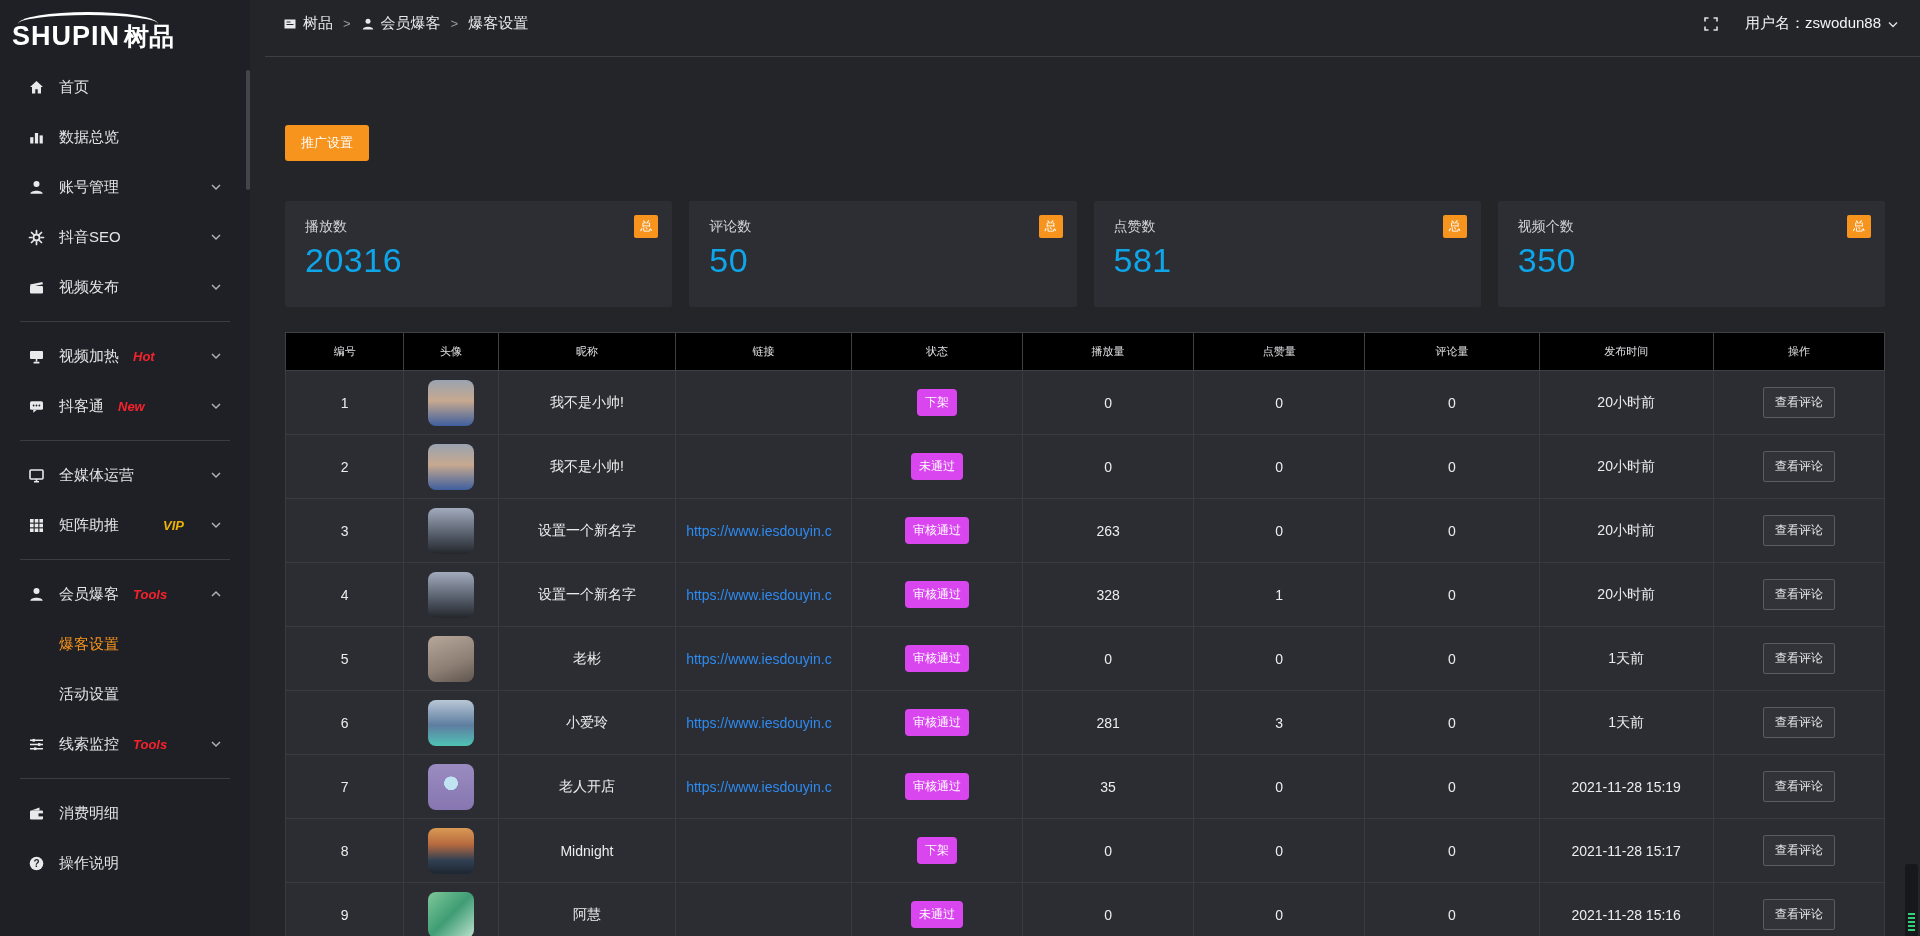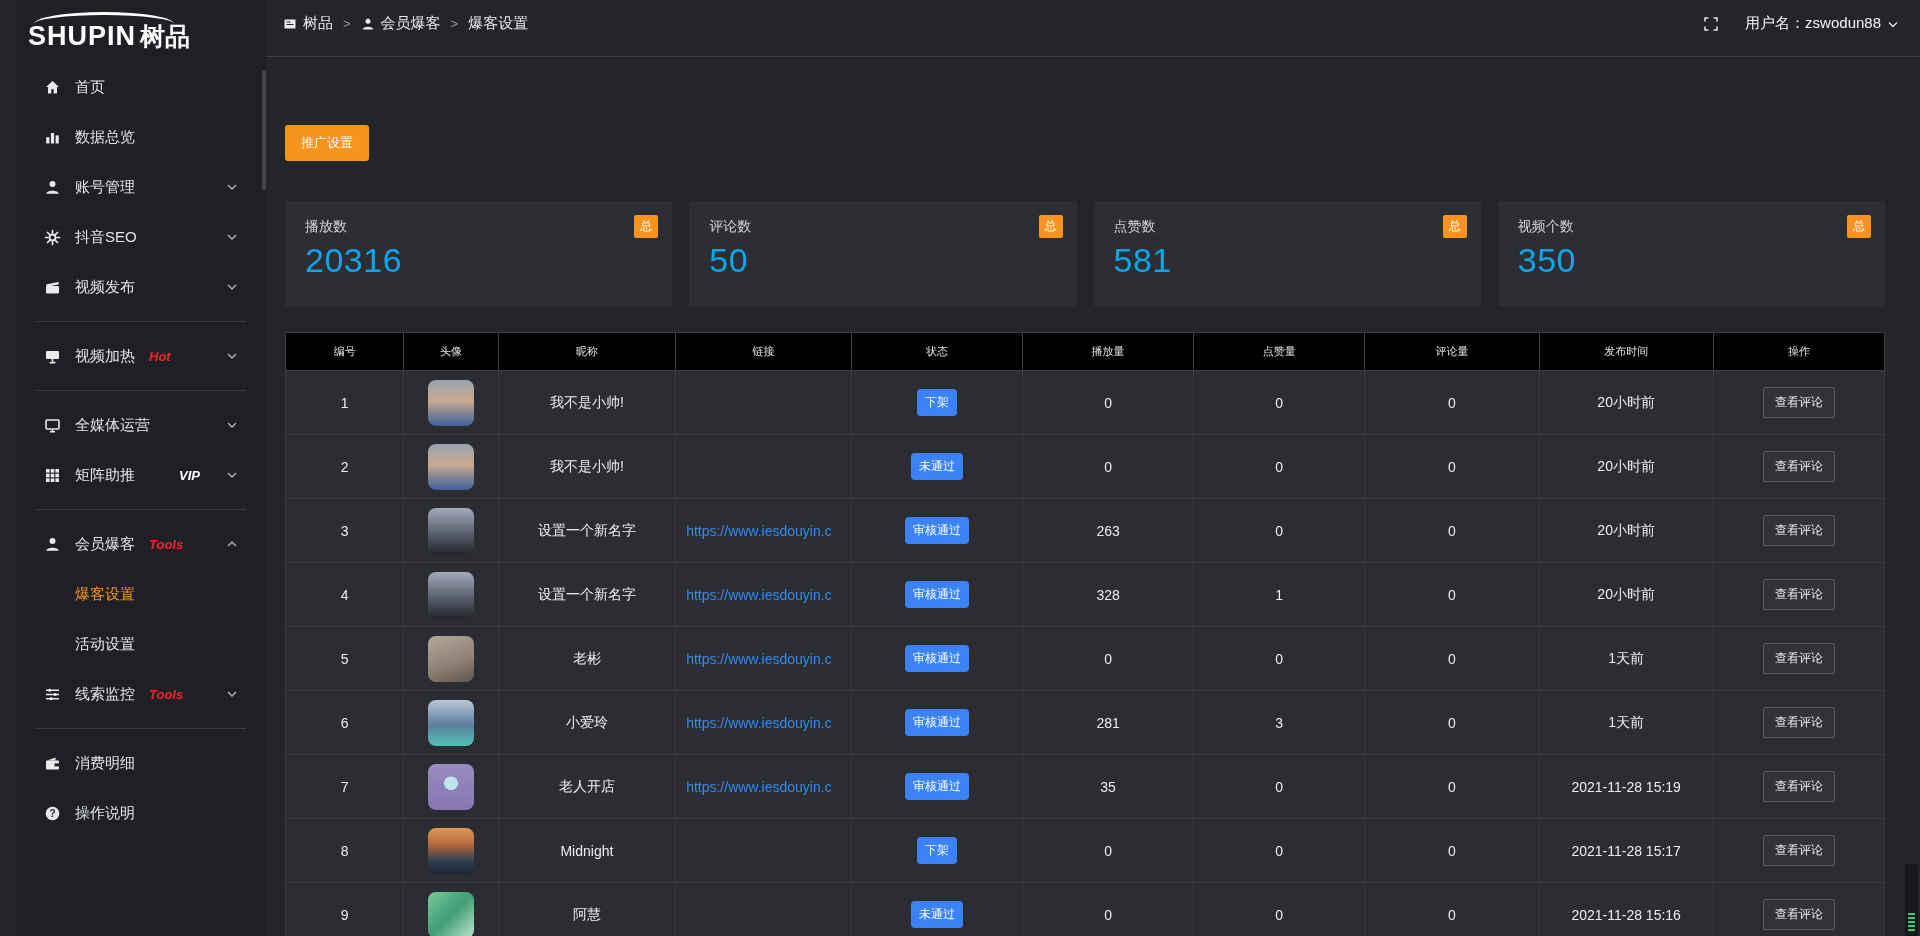--- a/index.html
+++ b/index.html
@@ -1,33 +1,33 @@
 <!DOCTYPE html>
 <html><head>
 <meta charset="utf-8">
 <style>
   * { margin:0; padding:0; box-sizing:border-box; }
   html,body { width:1920px; height:936px; overflow:hidden; background:#232529;
               font-family:"Liberation Sans","DejaVu Sans",sans-serif; }
   .app { position:relative; width:1920px; height:936px; background:#232529; color:#e8e9eb; }
 
   
-  .sidebar { position:absolute; left:16px; top:0; width:250px; height:936px; background:#1e2025; z-index:5;text-align:right; }
+  .sidebar { position:absolute; left:0; top:0; width:250px; height:936px; background:#1e2025; z-index:5;text-align:right; }
   .logo { height:62px; display:flex; align-items:center; padding-left:12px; }
   .logo-inner { position:relative; padding-top:10px; }
   .logo-arc { position:absolute; left:6px; top:2px; width:140px; height:12px;
               border-top:3px solid #fff; border-radius:50% 50% 0 0 / 100% 100% 0 0; }
   .logo-en { font-size:27px; font-weight:800; letter-spacing:1px; color:#fff; }
   .logo-cn { font-size:25px; font-weight:700; color:#fff; margin-left:4px; }
   .s-item { position:relative; height:50px; display:flex; align-items:center; padding-left:28px; cursor:pointer; }
   .s-icon { width:17px; height:17px; display:inline-flex; margin-right:14px; flex:none; }
   .s-label { font-size:15px; color:#e3e4e6; }
   .s-badge { font-size:13px; font-weight:700; font-style:italic; margin-left:14px; }
   .s-badge.red { color:#f5222d; }
-  .s-badge.gold { color:#ffffff;margin-left:44px; }
+  .s-badge.gold { color:#eab308;margin-left:44px; }
   .s-chev { position:absolute; right:28px; top:21px; width:12px; height:8px; }
   .s-divider { height:1px; background:#3a3c41; margin:9px 20px; }
   .s-sub { height:50px; display:flex; align-items:center; padding-left:59px; font-size:15px; color:#e3e4e6; cursor:pointer; }
   .s-sub.active { color:#f7941e; }
   .side-scroll { position:absolute; right:0; top:70px; width:4px; height:120px; background:#43454b; border-radius:2px; }
 
   
   .topbar { position:absolute; left:250px; top:0; right:0; height:57px; }
   .topbar-line { position:absolute; left:15px; right:0; bottom:0; height:1px; background:#3d3f45; }
   .crumbs { position:absolute; left:33px; top:0; height:47px; display:flex; align-items:center; gap:10px; }
@@ -51,21 +51,21 @@
                 padding:3px 6px; border-radius:2px; }
 
   
   table { width:100%; margin-top:25px; border-collapse:collapse; table-layout:fixed; }
   th { height:38px; background:#000000; border:1px solid #3e4046; font-size:11px; font-weight:400;
        color:#e0e1e4; text-align:center; }
   td { height:64px; background:#2b2d33; border:1px solid #393b41; font-size:14px; color:#eceded;
        text-align:center; overflow:hidden; white-space:nowrap; }
   td.link-cell { text-align:left; padding-left:10px; }
   a.vlink { color:#2e8bf0; text-decoration:none; font-size:14px; cursor:pointer; }
-  .status-badge { display:inline-block; background:#3b82f6; color:#fff; font-size:12px; padding:5px 8px;
+  .status-badge { display:inline-block; background:#d946ef; color:#fff; font-size:12px; padding:5px 8px;
                   border-radius:4px; }
   .view-btn { display:inline-block; background:rgba(255,255,255,0.03); border:1px solid #5a5c62; color:#e8e9ea;
               font-size:12px; padding:6px 11px; border-radius:2px; cursor:pointer; }
   .avatar { width:46px; height:46px; border-radius:8px; margin:0 auto; }
   .av-1,.av-2 { background:linear-gradient(180deg,#9aa3b0 0%,#c7a98f 45%,#3f5f9e 100%); }
   .av-3,.av-4 { background:linear-gradient(180deg,#a2abbc 0%,#59616e 55%,#23262c 100%); }
   .av-5 { background:linear-gradient(160deg,#b7a79b 0%,#8d7f74 60%,#5f564e 100%); }
   .av-6 { background:linear-gradient(180deg,#b9c7d6 0%,#5e7da0 55%,#4fc3b4 100%); }
   .av-7 { background:radial-gradient(circle at 50% 42%, #bfe3f0 0 19%, rgba(0,0,0,0) 20%),
                      linear-gradient(180deg,#9a8bc0,#8776b1); }
@@ -170,20 +170,38 @@
       </span>
       <span class="s-label">视频加热</span>
       <span class="s-badge red">Hot</span>
       <span class="s-chev">
         <svg width="12" height="8" viewBox="0 0 12 8">
             <polyline points="2,2 6,6 10,2" fill="none" stroke="#aeb0b4" stroke-width="1.5"></polyline>
           </svg>
       </span>
     </div>
 
+    <div class="s-item">
+      <span class="s-icon">
+        <svg width="17" height="17" viewBox="0 0 17 17">
+            <rect x="2" y="3.2" width="13" height="8.6" rx="1.6" fill="#e8e9eb"></rect>
+            <path d="M5.3 11.8 v3 l3.6 -3 Z" fill="#e8e9eb"></path>
+            <circle cx="5.6" cy="7.5" r="0.9" fill="#1e2025"></circle>
+            <circle cx="8.5" cy="7.5" r="0.9" fill="#1e2025"></circle>
+            <circle cx="11.4" cy="7.5" r="0.9" fill="#1e2025"></circle>
+          </svg>
+      </span>
+      <span class="s-label">抖客通</span>
+      <span class="s-badge red">New</span>
+      <span class="s-chev">
+        <svg width="12" height="8" viewBox="0 0 12 8">
+            <polyline points="2,2 6,6 10,2" fill="none" stroke="#aeb0b4" stroke-width="1.5"></polyline>
+          </svg>
+      </span>
+    </div>
 
     <div class="s-divider"></div>
 
     <div class="s-item">
       <span class="s-icon">
         <svg width="17" height="17" viewBox="0 0 17 17">
             <rect x="2" y="3" width="13" height="9" rx="1" fill="none" stroke="#e8e9eb" stroke-width="1.6"></rect>
             <path d="M8.5 12 v2.4 M6 14.8 h5" stroke="#e8e9eb" stroke-width="1.6"></path>
           </svg>
       </span>

